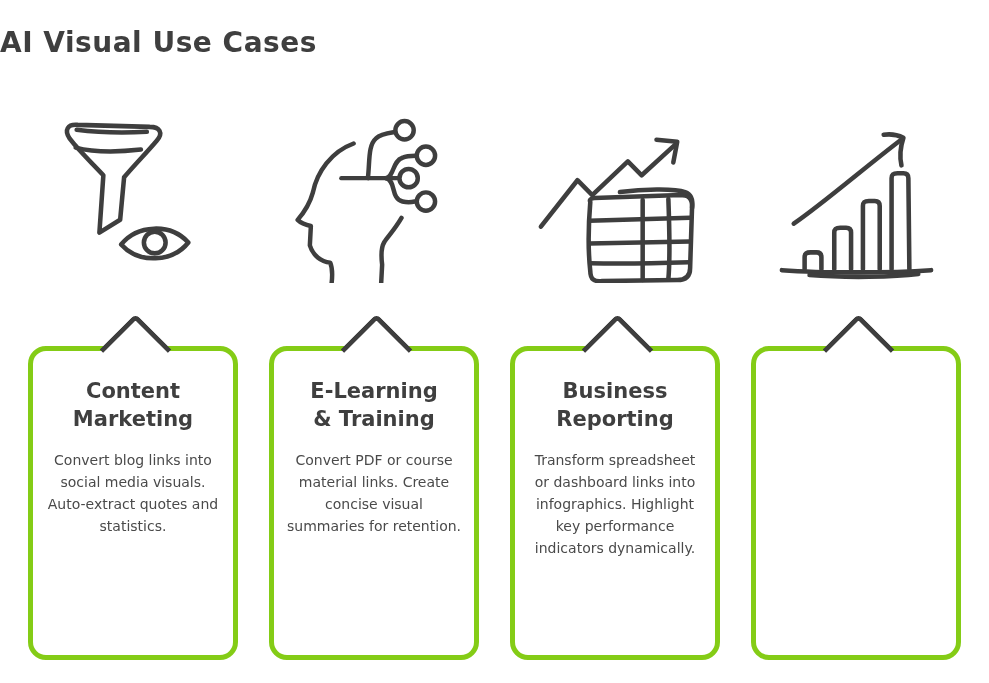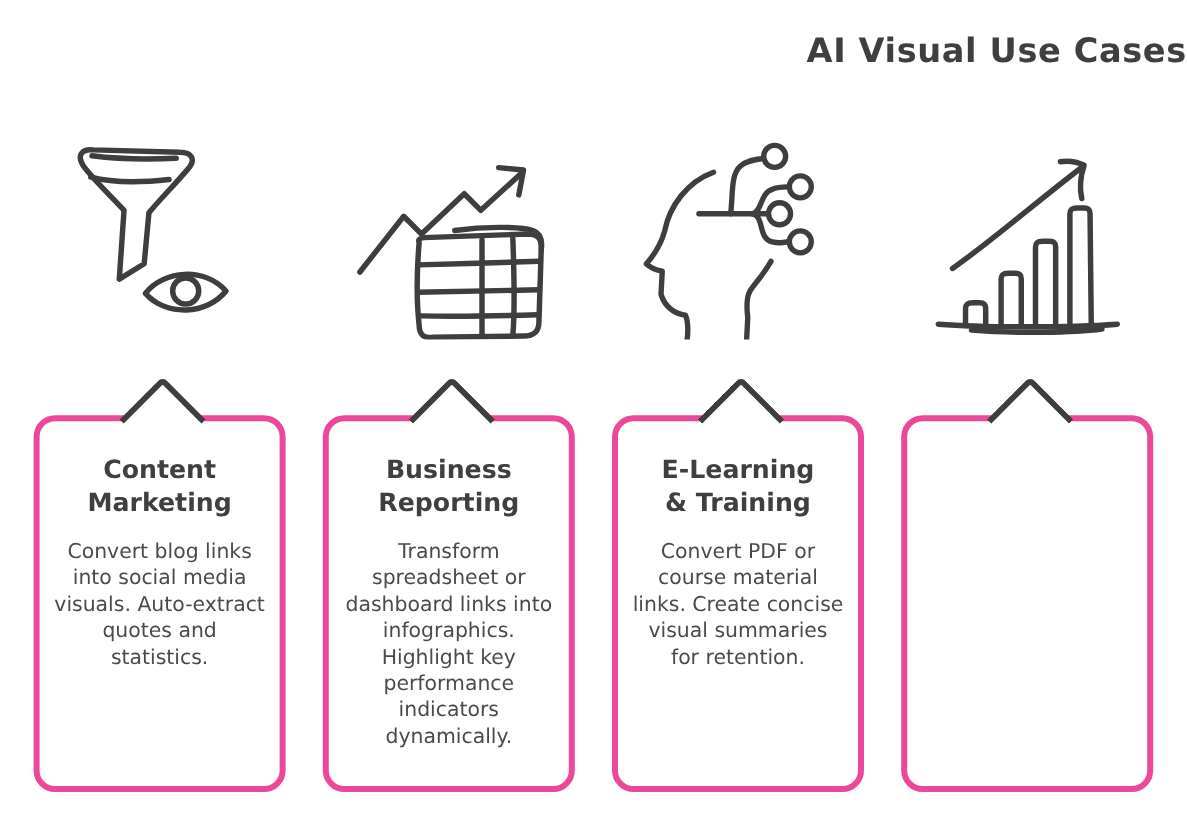--- a/index.html
+++ b/index.html
@@ -8,21 +8,21 @@
     position: relative;
     width: 989px;
     height: 683px;
     background: #ffffff;
     overflow: hidden;
     font-family: "DejaVu Sans", "Liberation Sans", sans-serif;
     color: #474747;
   }
   .page-title {
     margin: 26px 0 0 0;
-    text-align: right;
+    text-align: left;
     font-size: 28px;
     font-weight: 700;
     letter-spacing: 0.5px;
     color: #3f3f3f;
   }
   .columns {
     position: absolute;
     left: 0; right: 0;
     top: 66px; bottom: 0;
     display: flex;
@@ -40,21 +40,21 @@
     display: flex;
     align-items: center;
     justify-content: center;
     padding-top: 22px;
   }
   .icon-box svg { display: block; }
   .card {
     position: relative;
     flex: 1 1 auto;
     margin-top: 36px;
-    border: 5px solid #ec4899;
+    border: 5px solid #84cc16;
     border-radius: 18px;
     background: #ffffff;
     padding: 26px 12px 12px 12px;
     text-align: center;
   }
   
   .card::before {
     content: "";
     position: absolute;
     top: -27px;
@@ -74,21 +74,21 @@
     max-width: 150px;
     font-size: 21px;
     line-height: 28px;
     font-weight: 700;
     color: #3f3f3f;
   }
   .card-desc {
     position: relative;
     margin: 0 auto;
     max-width: 182px;
-    font-size: 17px;
+    font-size: 14px;
     line-height: 22px;
     color: #4a4a4a;
   }
 </style>
 </head>
 <body>
 
 <div class="page">
 
   <h1 class="page-title">AI Visual Use Cases</h1>
@@ -106,57 +106,57 @@
         </svg>
       </div>
       <div class="card">
         <div class="card-title">Content Marketing</div>
         <div class="card-desc">Convert blog links into social media visuals. Auto-extract quotes and statistics.</div>
       </div>
     </div>
 
     <div class="column">
       <div class="icon-box">
-        <svg width="168" height="168" viewBox="0 0 170 170" fill="none" stroke="#3e3e3e" stroke-width="4.6" stroke-linecap="round" stroke-linejoin="round">
-          <path d="M 10,113 L 47,66 L 62,81 L 98,47 L 112,61 L 147,29"></path>
-          <path d="M 127,25 L 148,27 L 144,48"></path>
-          <path d="M 60,88 C 58,112 58,140 60,158 C 60,166 64,169 72,168 L 148,167 C 157,167 161,163 161,155 L 163,92 C 163,84 159,81 151,81 L 64,84 C 60,84.5 59,86 60,88 Z"></path>
-          <path d="M 90,78 C 118,74 147,75 156,78 C 162,80 164,86 163,94"></path>
-          <path d="M 59,107 C 92,106 130,105 161,104"></path>
-          <path d="M 59,130 L 161,128"></path>
-          <path d="M 60,150 C 95,151 130,150 160,149"></path>
-          <path d="M 113,86 L 113,167"></path>
-          <path d="M 139,85 C 140,112 141,144 139,166"></path>
-        </svg>
-      </div>
-      <div class="card">
-        <div class="card-title">Business Reporting</div>
-        <div class="card-desc">Transform spreadsheet or dashboard links into infographics. Highlight key performance indicators dynamically.</div>
-      </div>
-    </div>
-
-    <div class="column">
-      <div class="icon-box">
         <svg width="168" height="168" viewBox="0 0 160 165" fill="none" stroke="#3e3e3e" stroke-width="4.4" stroke-linecap="round" stroke-linejoin="round">
           <path d="M 60,28 C 38,36 24,56 20,76 C 17,87 12,95 5,103 C 9,107 13,108 18,109 L 17,128 C 20,138 28,144 37,145 C 40,152 39,161 38,168"></path>
           <path d="M 107,101 C 100,113 93,120 90,125 C 87,130 87,139 88,147 L 87,166"></path>
           <path d="M 48,62 L 92,62"></path>
           <path d="M 74,62 C 76,45 74,30 82,23 C 86,19 92,18 99,17"></path>
           <circle cx="110" cy="15" r="9"></circle>
           <path d="M 92,62 C 100,60 98,45 108,42 C 112,40 117,40 121,40"></path>
           <circle cx="131" cy="40" r="9"></circle>
           <path d="M 92,62 L 103,62"></path>
           <circle cx="114" cy="62" r="9"></circle>
           <path d="M 92,62 C 102,65 96,82 108,85 C 112,86 116,86 120,85"></path>
           <circle cx="131" cy="85" r="9"></circle>
         </svg>
       </div>
       <div class="card">
         <div class="card-title">E-Learning &amp; Training</div>
         <div class="card-desc">Convert PDF or course material links. Create concise visual summaries for retention.</div>
+      </div>
+    </div>
+
+    <div class="column">
+      <div class="icon-box">
+        <svg width="168" height="168" viewBox="0 0 170 170" fill="none" stroke="#3e3e3e" stroke-width="4.6" stroke-linecap="round" stroke-linejoin="round">
+          <path d="M 10,113 L 47,66 L 62,81 L 98,47 L 112,61 L 147,29"></path>
+          <path d="M 127,25 L 148,27 L 144,48"></path>
+          <path d="M 60,88 C 58,112 58,140 60,158 C 60,166 64,169 72,168 L 148,167 C 157,167 161,163 161,155 L 163,92 C 163,84 159,81 151,81 L 64,84 C 60,84.5 59,86 60,88 Z"></path>
+          <path d="M 90,78 C 118,74 147,75 156,78 C 162,80 164,86 163,94"></path>
+          <path d="M 59,107 C 92,106 130,105 161,104"></path>
+          <path d="M 59,130 L 161,128"></path>
+          <path d="M 60,150 C 95,151 130,150 160,149"></path>
+          <path d="M 113,86 L 113,167"></path>
+          <path d="M 139,85 C 140,112 141,144 139,166"></path>
+        </svg>
+      </div>
+      <div class="card">
+        <div class="card-title">Business Reporting</div>
+        <div class="card-desc">Transform spreadsheet or dashboard links into infographics. Highlight key performance indicators dynamically.</div>
       </div>
     </div>
 
     <div class="column">
       <div class="icon-box">
         <svg width="168" height="168" viewBox="0 0 170 170" fill="none" stroke="#3e3e3e" stroke-width="4.6" stroke-linecap="round" stroke-linejoin="round">
           <path d="M 10,157 C 50,160 120,160 161,157"></path>
           <path d="M 38,162 C 75,165 125,164 148,161"></path>
           <path d="M 33,156 L 33,144 C 33,140 35,139 39,139 L 45,139 C 49,139 50,141 50,144 L 50,156"></path>
           <path d="M 63,156 L 63,119 C 63,115 65,114 69,114 L 75,114 C 79,114 80,116 80,119 L 80,156"></path>

